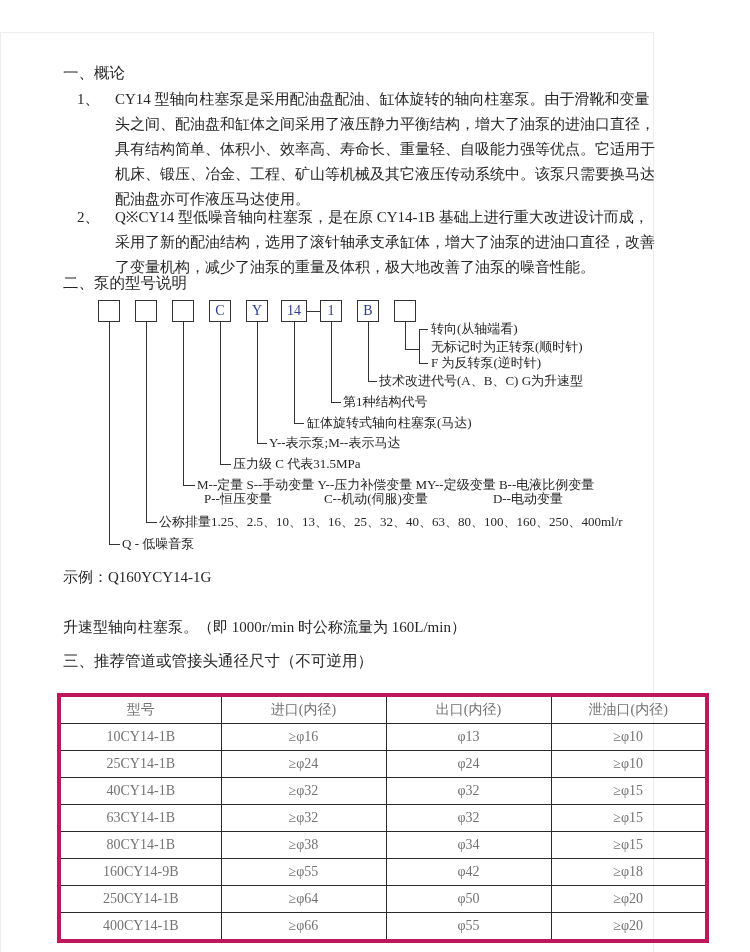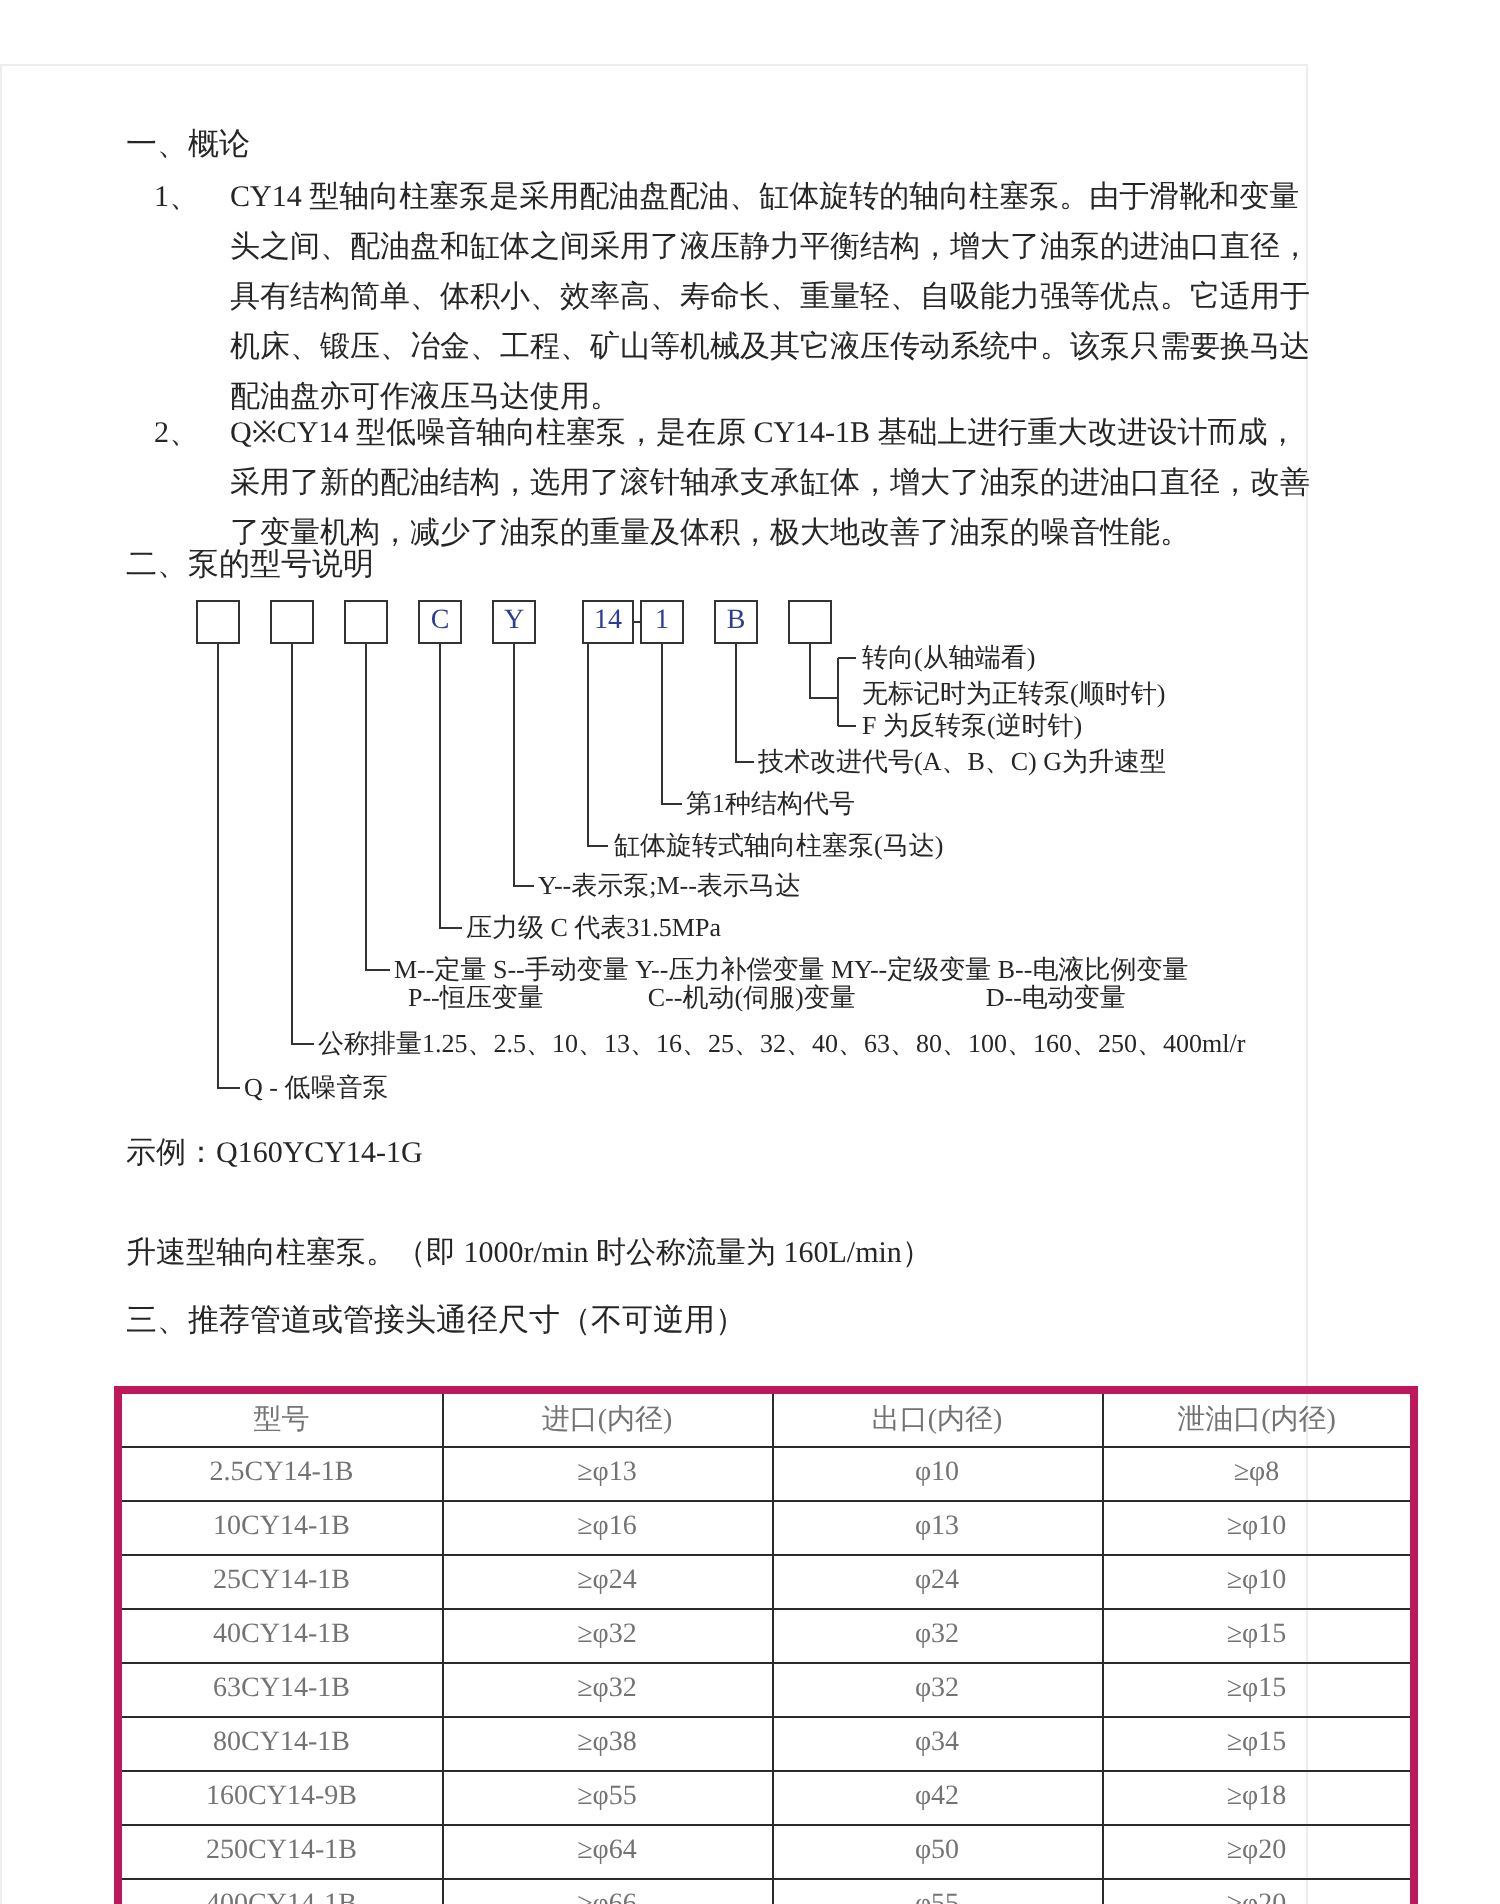--- a/index.html
+++ b/index.html
@@ -66,21 +66,21 @@
         M419 297 H428
         M419 331 H428
         M306 279 H320"></path>
     </svg>
 
     <div class="mbox" style="left:98px"></div>
     <div class="mbox" style="left:135px"></div>
     <div class="mbox" style="left:172px"></div>
     <div class="mbox" style="left:209px">C</div>
     <div class="mbox" style="left:246px">Y</div>
-    <div class="mbox" style="left:291px;width:26px">14</div>
+    <div class="mbox" style="left:281px;width:26px">14</div>
     <div class="mbox" style="left:320px">1</div>
     <div class="mbox" style="left:357px">B</div>
     <div class="mbox" style="left:394px"></div>
 
     <div class="co" style="left:431px;top:289px">转向(从轴端看)</div>
     <div class="co" style="left:431px;top:307px">无标记时为正转泵(顺时针)</div>
     <div class="co" style="left:431px;top:323px">F 为反转泵(逆时针)</div>
     <div class="co" style="left:379px;top:341px">技术改进代号(A、B、C) G为升速型</div>
     <div class="co" style="left:343px;top:362px">第1种结构代号</div>
     <div class="co" style="left:307px;top:383px">缸体旋转式轴向柱塞泵(马达)</div>
@@ -106,26 +106,20 @@
     </colgroup>
     <thead>
       <tr>
         <th>型号</th>
         <th>进口(内径)</th>
         <th>出口(内径)</th>
         <th>泄油口(内径)</th>
       </tr>
     </thead>
     <tbody>
-        <tr>
-          <td>2.5CY14-1B</td>
-          <td>≥φ13</td>
-          <td>φ10</td>
-          <td>≥φ8</td>
-        </tr>
         <tr>
           <td>10CY14-1B</td>
           <td>≥φ16</td>
           <td>φ13</td>
           <td>≥φ10</td>
         </tr>
         <tr>
           <td>25CY14-1B</td>
           <td>≥φ24</td>
           <td>φ24</td>

